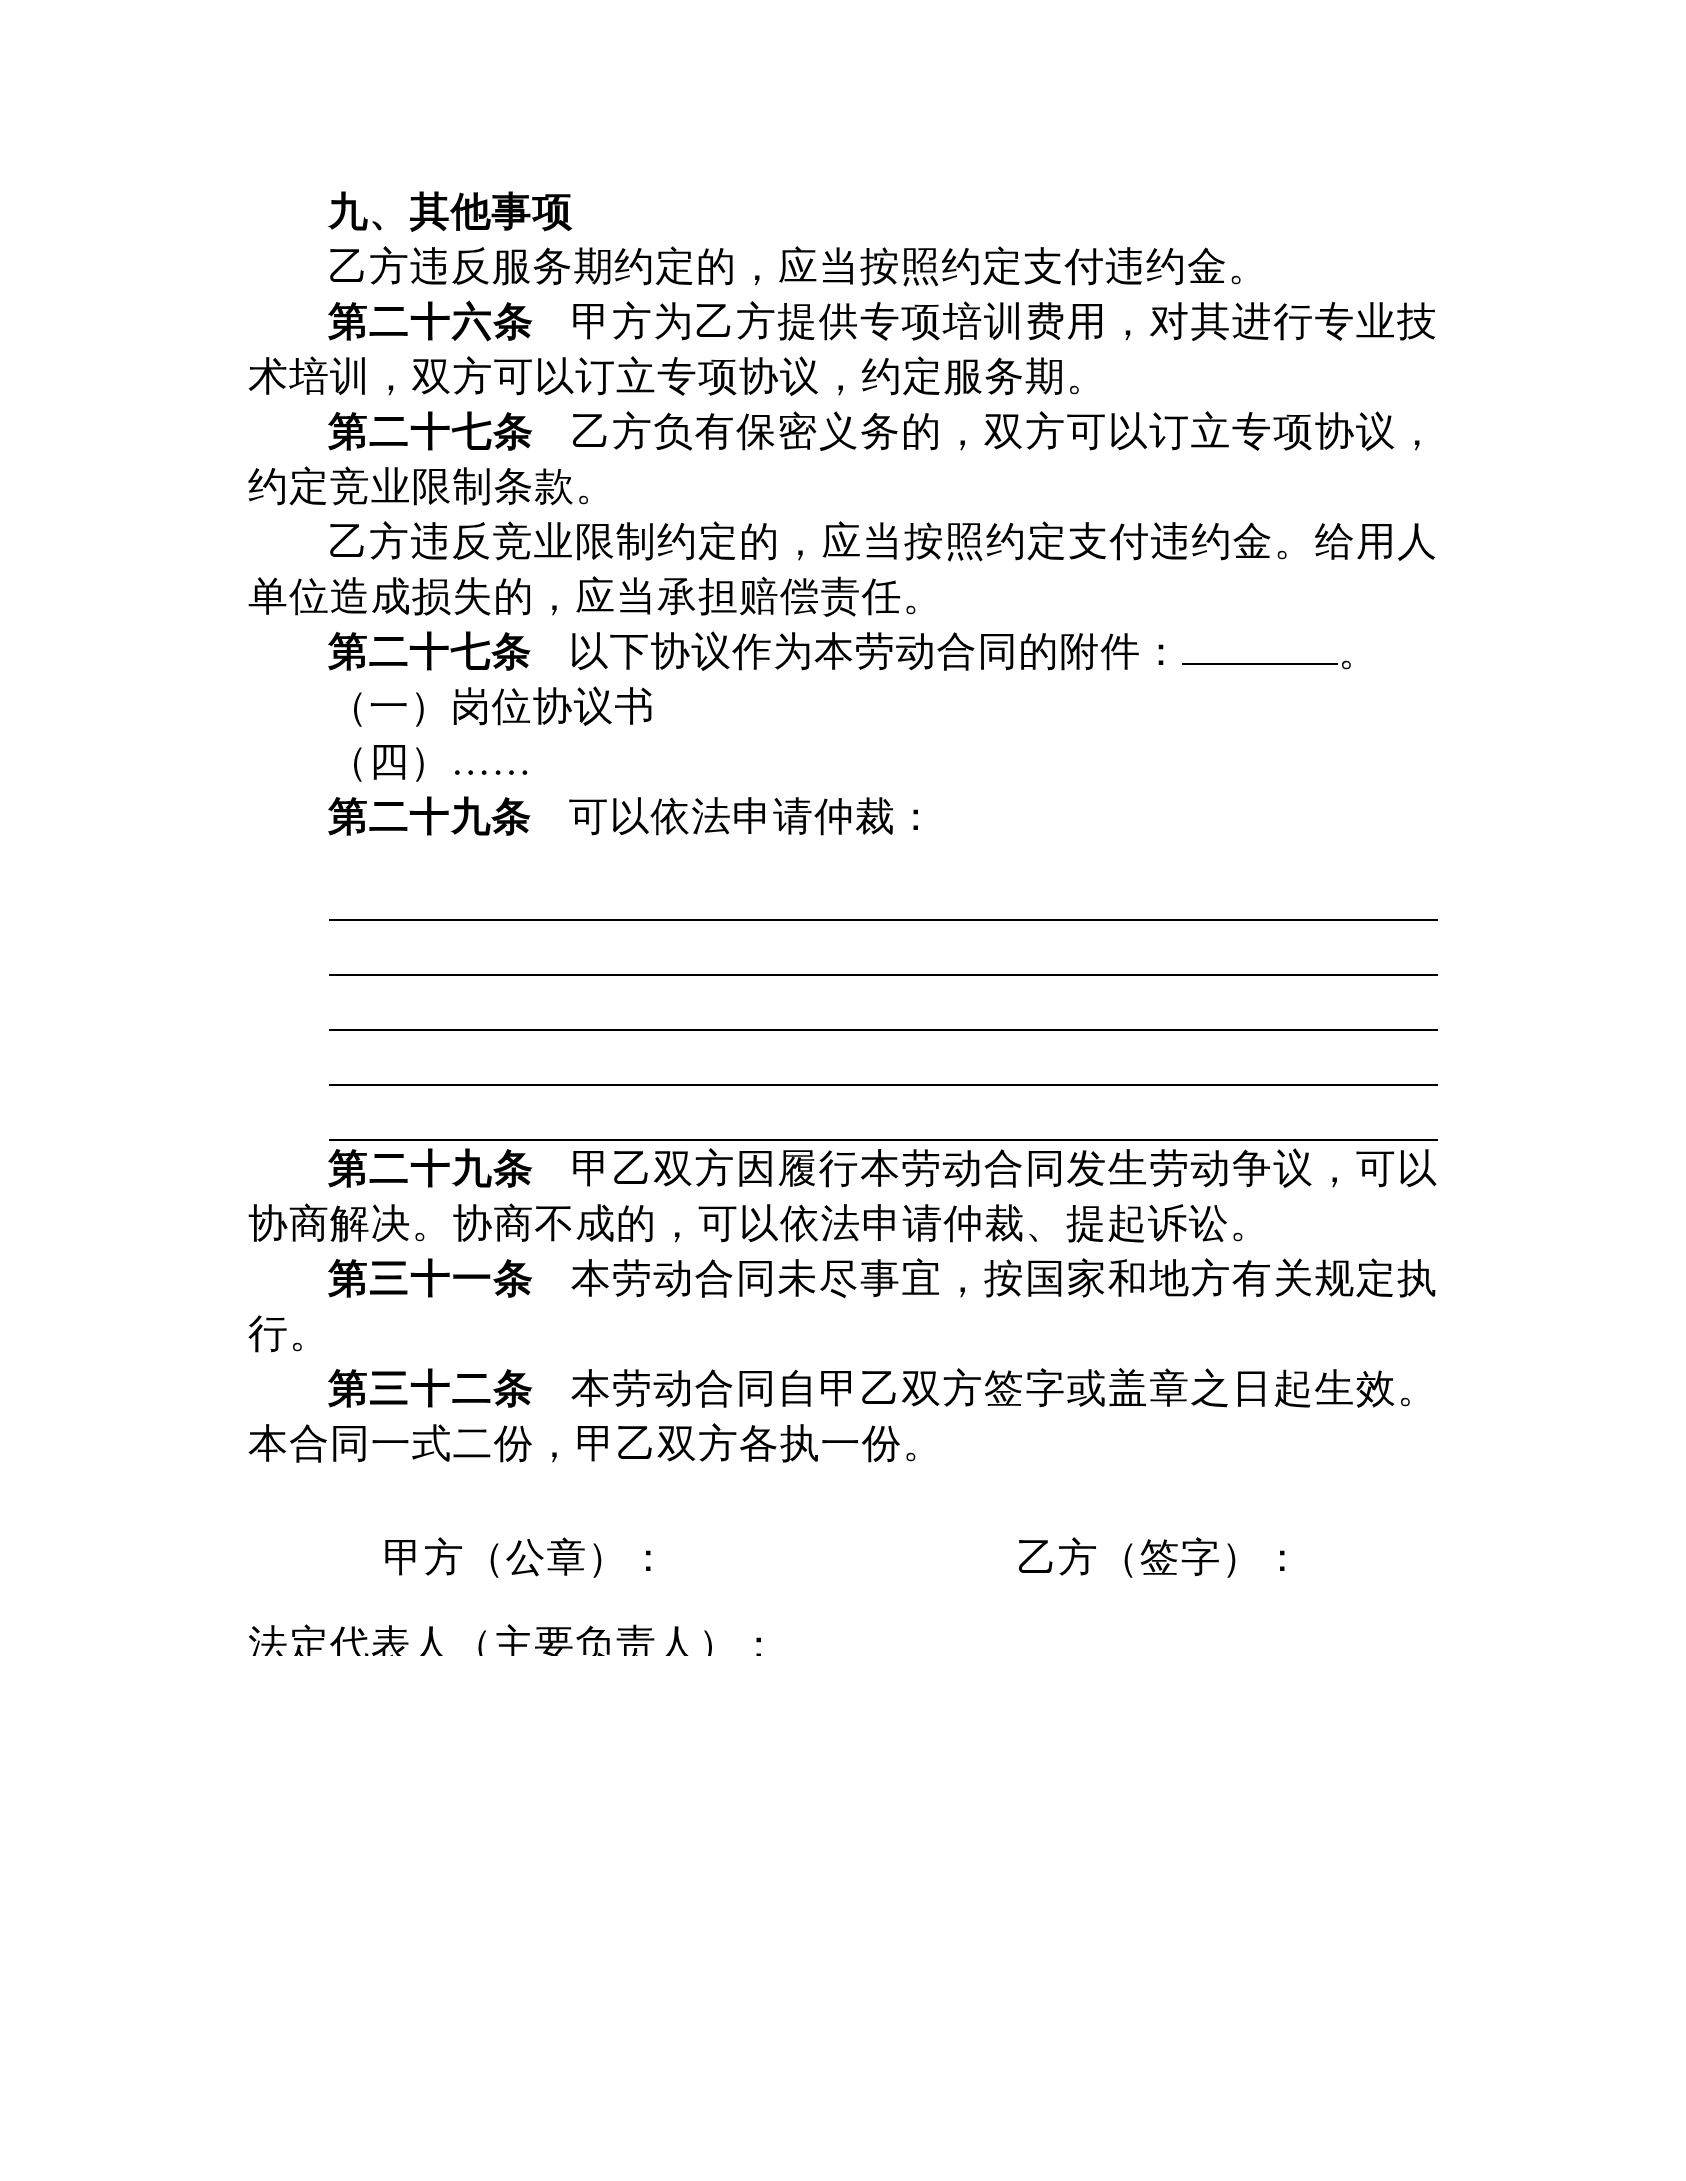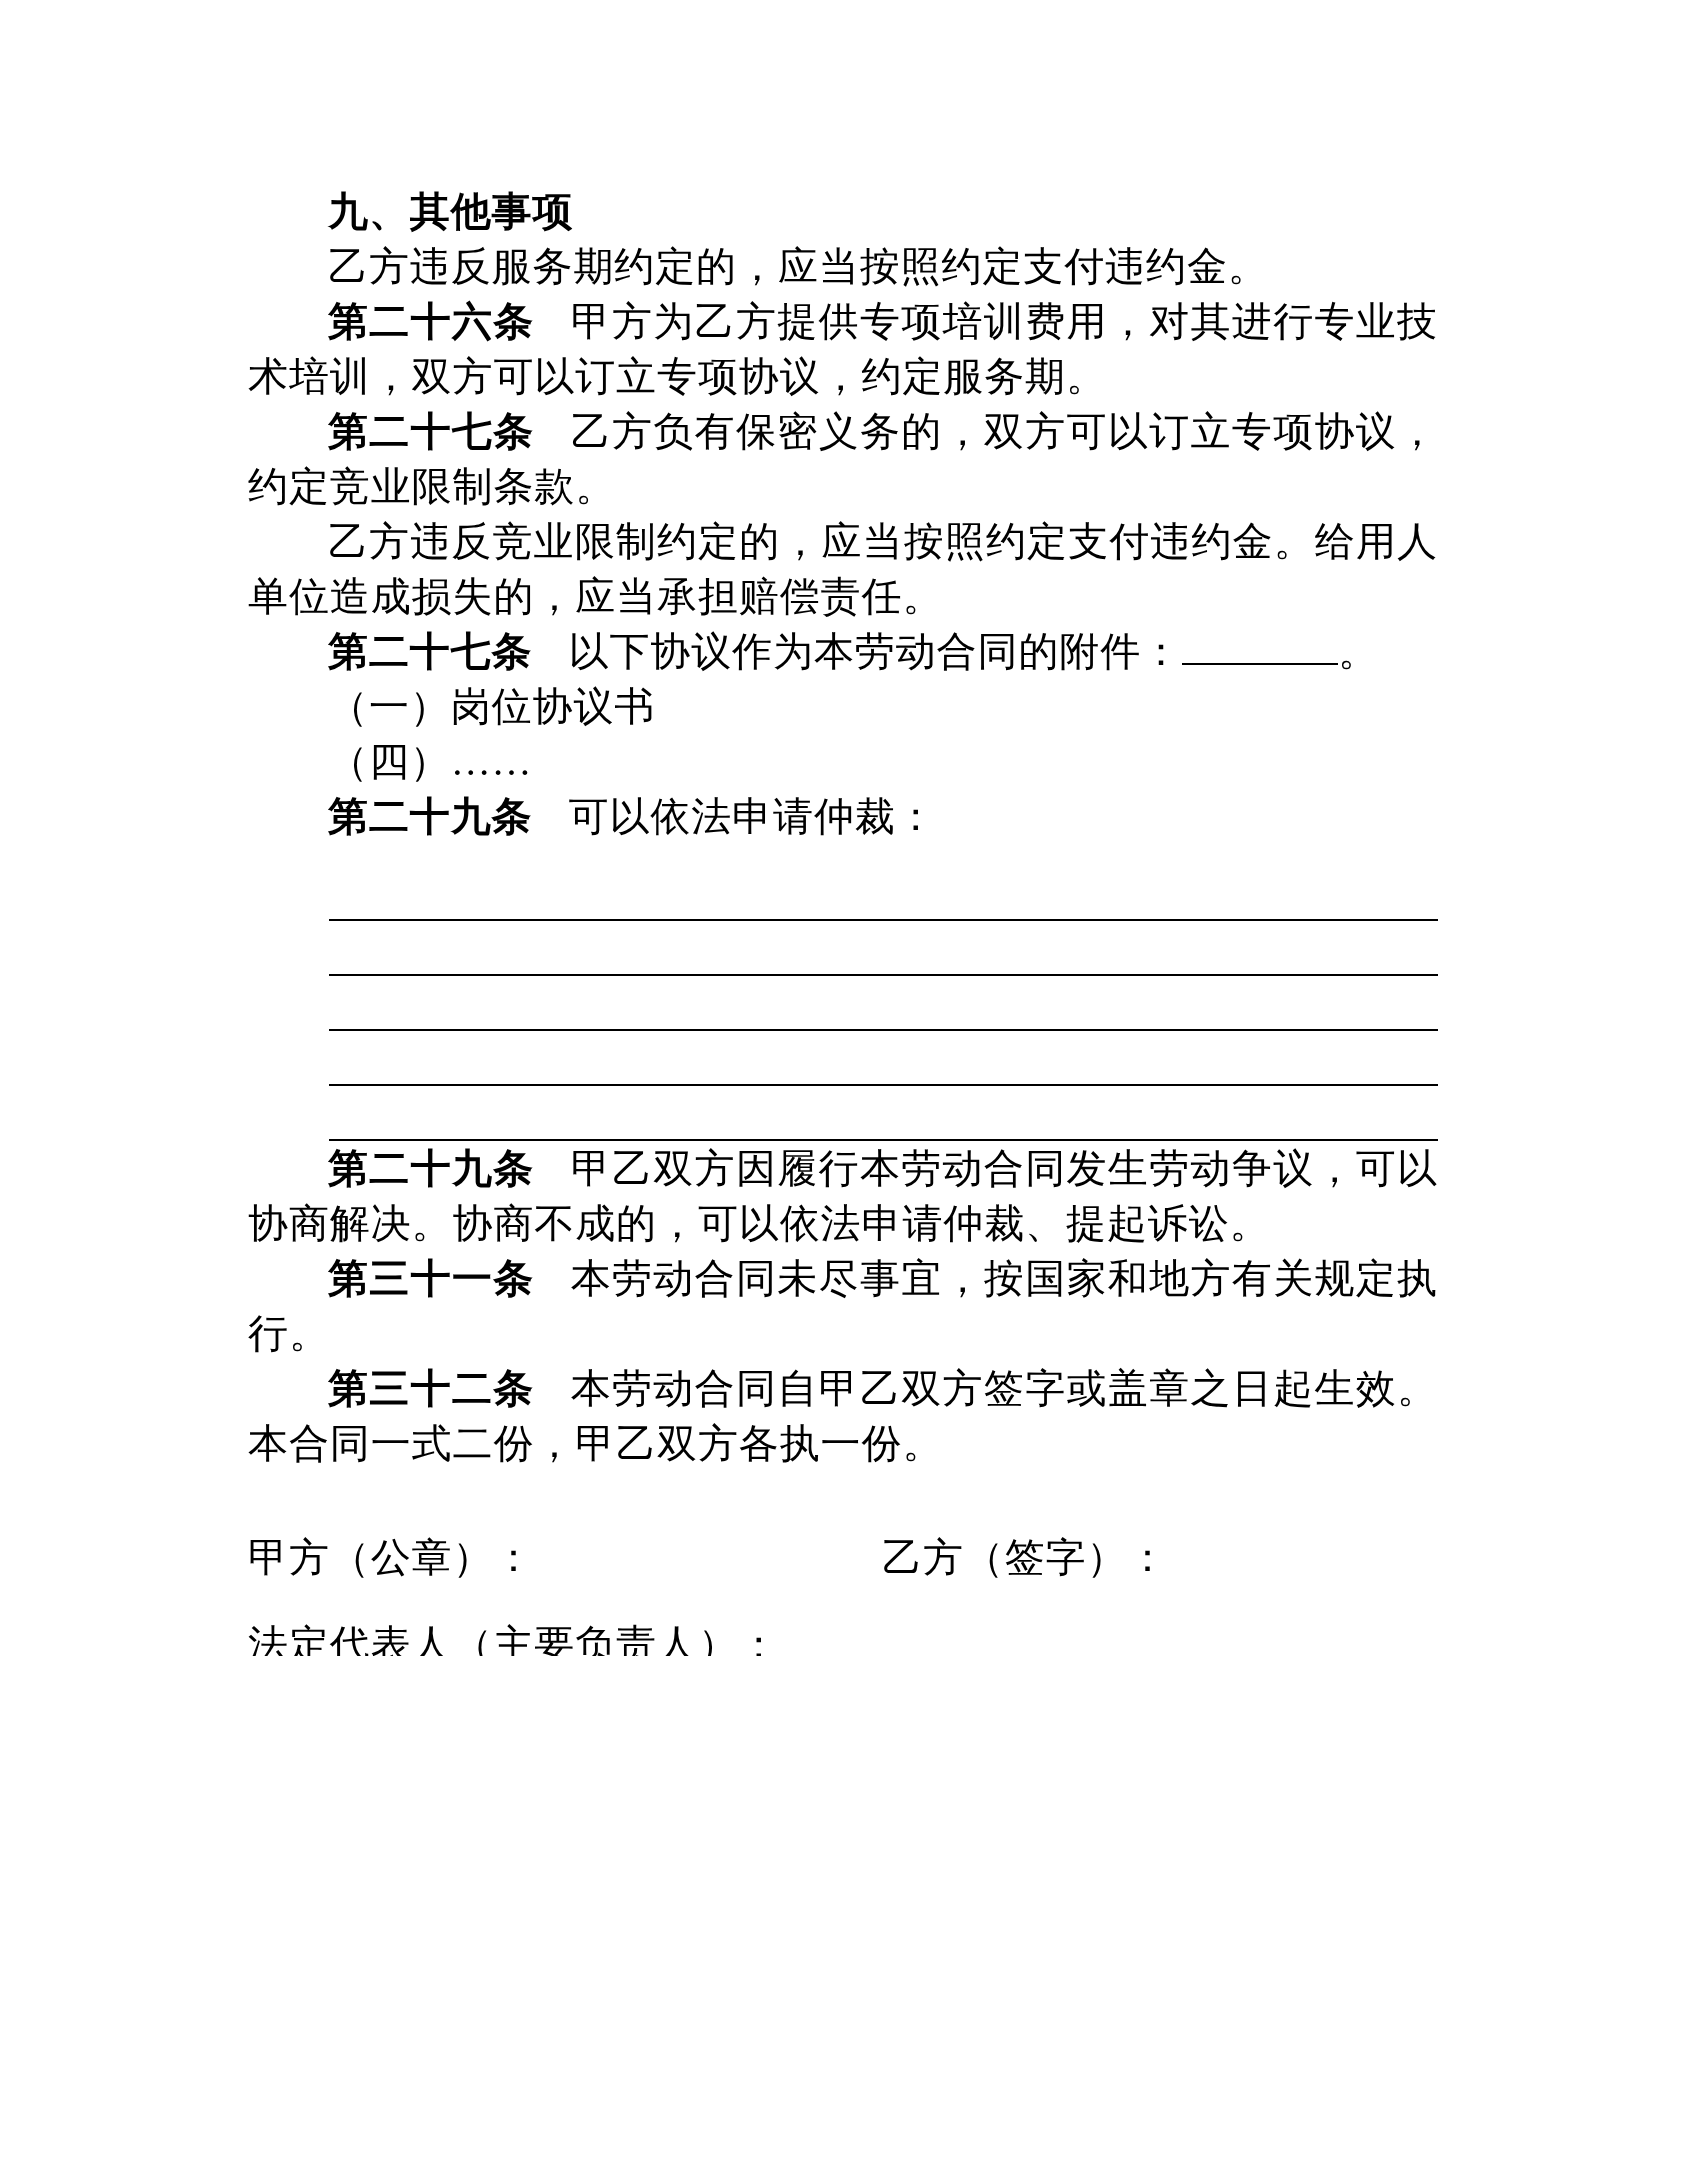--- a/index.html
+++ b/index.html
@@ -41,20 +41,21 @@
   }
   .write-lines { margin-top: 22px; }
   .write-line {
     height: 55px;
     margin-left: 81px;
     border-bottom: 2.8px solid #000000;
   }
   .sig-row {
     display: flex;
     margin-top: 59px;
+    justify-content: center;
   }
   .sig-a { width: 634px; }
   .sig-legal { margin-top: 32px; }
   .page-num {
     position: absolute;
     left: 0;
     right: 0;
     top: 2055px;
     text-align: center;
     font-size: 31px;

